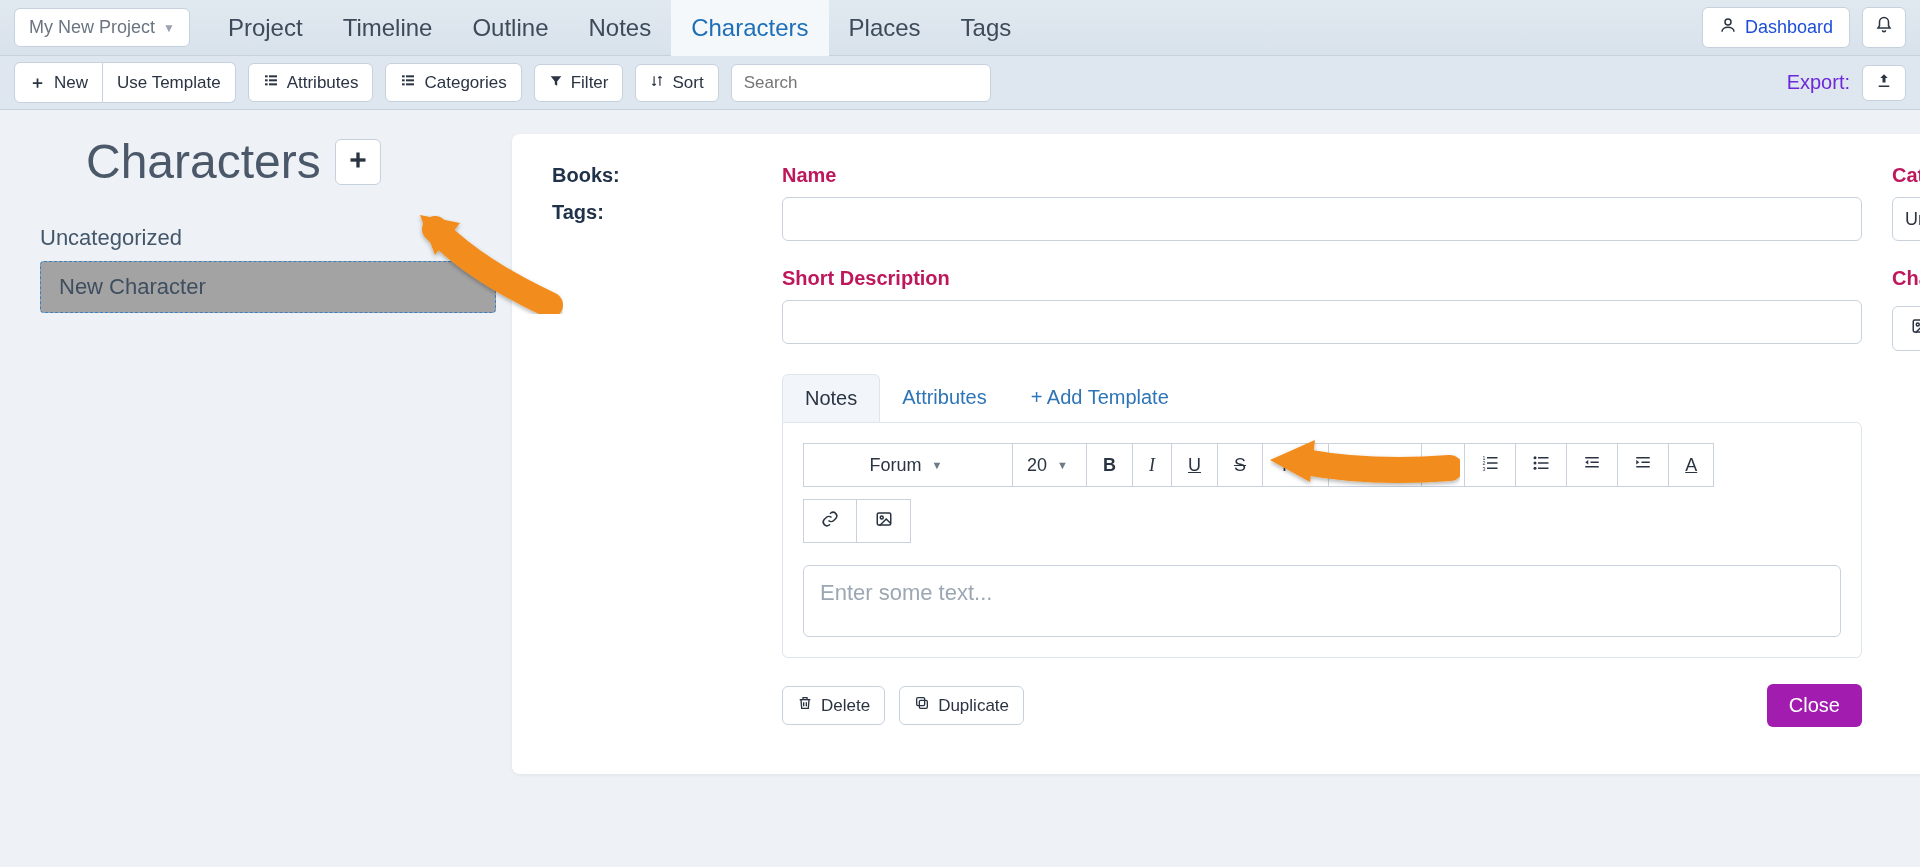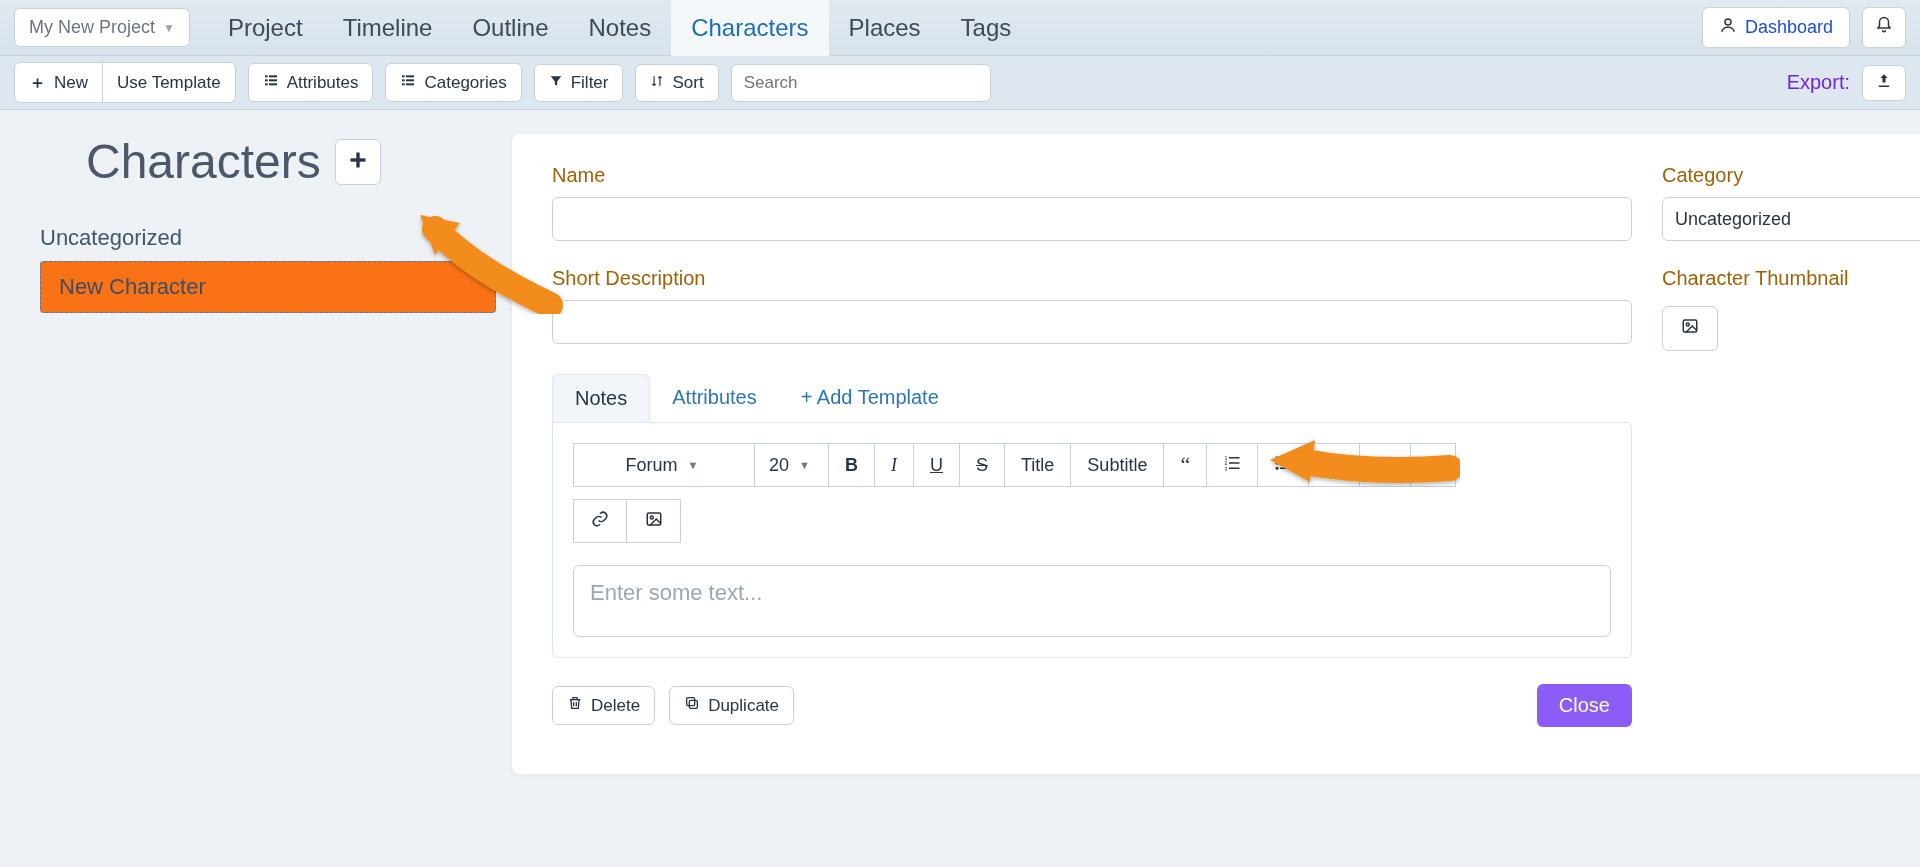--- a/index.html
+++ b/index.html
@@ -76,21 +76,21 @@
     .side-title-row{display:flex; align-items:center; gap:14px;}
     .side-title{font-size:48px; font-weight:400; color:#4a5869;}
     .add-btn{
       background:#fff; border:1px solid #c5d1dd; border-radius:6px;
       width:46px; height:46px; display:flex; align-items:center; justify-content:center;
       cursor:pointer;
     }
     .cat-label{font-size:22px; color:#43566a; margin-top:36px; margin-left:-46px;}
     .char-item{
       margin-top:10px; margin-left:-46px;
-      background:#f97316;
+      background:#a3a3a3;
       border:1px dashed #3a7fbf;
       border-radius:4px;
       padding:12px 18px;
       font-size:22px; color:#3e4e60;
       width:456px;
       cursor:pointer;
     }
     
     .panel{
       background:#fff; border-radius:8px;
@@ -98,21 +98,21 @@
       flex:1;
       padding:30px 40px 40px 40px;
       display:flex; flex-direction:column;
       min-height:640px;
     }
     .panel-top{display:flex; gap:30px;}
     .col-meta{width:200px;}
     .meta-lbl{font-size:20px; font-weight:600; color:#20324a; margin-bottom:14px;}
     .col-name{flex:1;}
     .col-cat{width:500px;}
-    .field-lbl{font-size:20px; font-weight:400; color:#a16207; margin-bottom:10px;}
+    .field-lbl{font-size:20px; font-weight:700; color:#be185d; margin-bottom:10px;}
     .text-input, .select{
       width:100%;
       border:1px solid #c9d2dc; border-radius:6px;
       height:44px; font-size:18px; padding:6px 12px; color:#2a3442;
       background:#fff;
     }
     .select{display:flex; align-items:center; justify-content:space-between; cursor:pointer;}
     .choose-img-btn{
       background:#fff; border:1px solid #c9d2dc; border-radius:6px;
       padding:10px 18px; font-size:19px; color:#2a3442; cursor:pointer;
@@ -153,21 +153,21 @@
     .ed-row2 .ed-btn+.ed-btn{border-left:none;}
     .ed-text-area{
       border:1px solid #c9d2dc; border-radius:6px;
       height:72px; width:100%;
       padding:14px 16px; font-size:22px; color:#9ba7b3;
     }
     
     .panel-bottom{display:flex; gap:14px; margin-top:26px; align-items:center;}
     .panel-bottom .spacer{flex:1;}
     .close-btn{
-      background:#8b5cf6; color:#fff; border:none; border-radius:6px;
+      background:#a21caf; color:#fff; border:none; border-radius:6px;
       padding:10px 22px; font-size:20px; cursor:pointer;
     }
     
     .arrow{
       position:absolute; pointer-events:none;
     }
   </style>
 </head>
 <body>
 
@@ -287,20 +287,24 @@
       </div>
     </div>
     <div class="cat-label">Uncategorized</div>
     <div class="char-item">
       <span>New Character</span>
     </div>
   </div>
 
   <div class="panel">
     <div class="panel-top">
+      <div class="col-meta">
+        <div class="meta-lbl">Books:</div>
+        <div class="meta-lbl">Tags:</div>
+      </div>
 
       <div class="col-name">
         <div class="field-lbl">Name</div>
         <input class="text-input" value="" style="">
 
         <div style="height:26px"></div>
         <div class="field-lbl">Short Description</div>
         <input class="text-input" value="" style="">
 
         
@@ -311,21 +315,21 @@
           <div class="inner-tab">
             <span>Attributes</span>
           </div>
           <div class="inner-tab">
             <span>+ Add Template</span>
           </div>
         </div>
 
         <div class="editor-box">
           <div class="ed-toolbar">
-            <div class="ed-btn sel" style="width:182px;">
+            <div class="ed-btn sel" style="width:210px;">
               <span>Forum</span>
               <span class="caret-sm">▼</span>
             </div>
             <div class="ed-btn sel" style="width:74px;justify-content:flex-end;">
               <span>20</span>
               <span class="caret-sm">▼</span>
             </div>
             <div class="ed-btn">
               <span style="font-weight:800;">B</span>
             </div>

